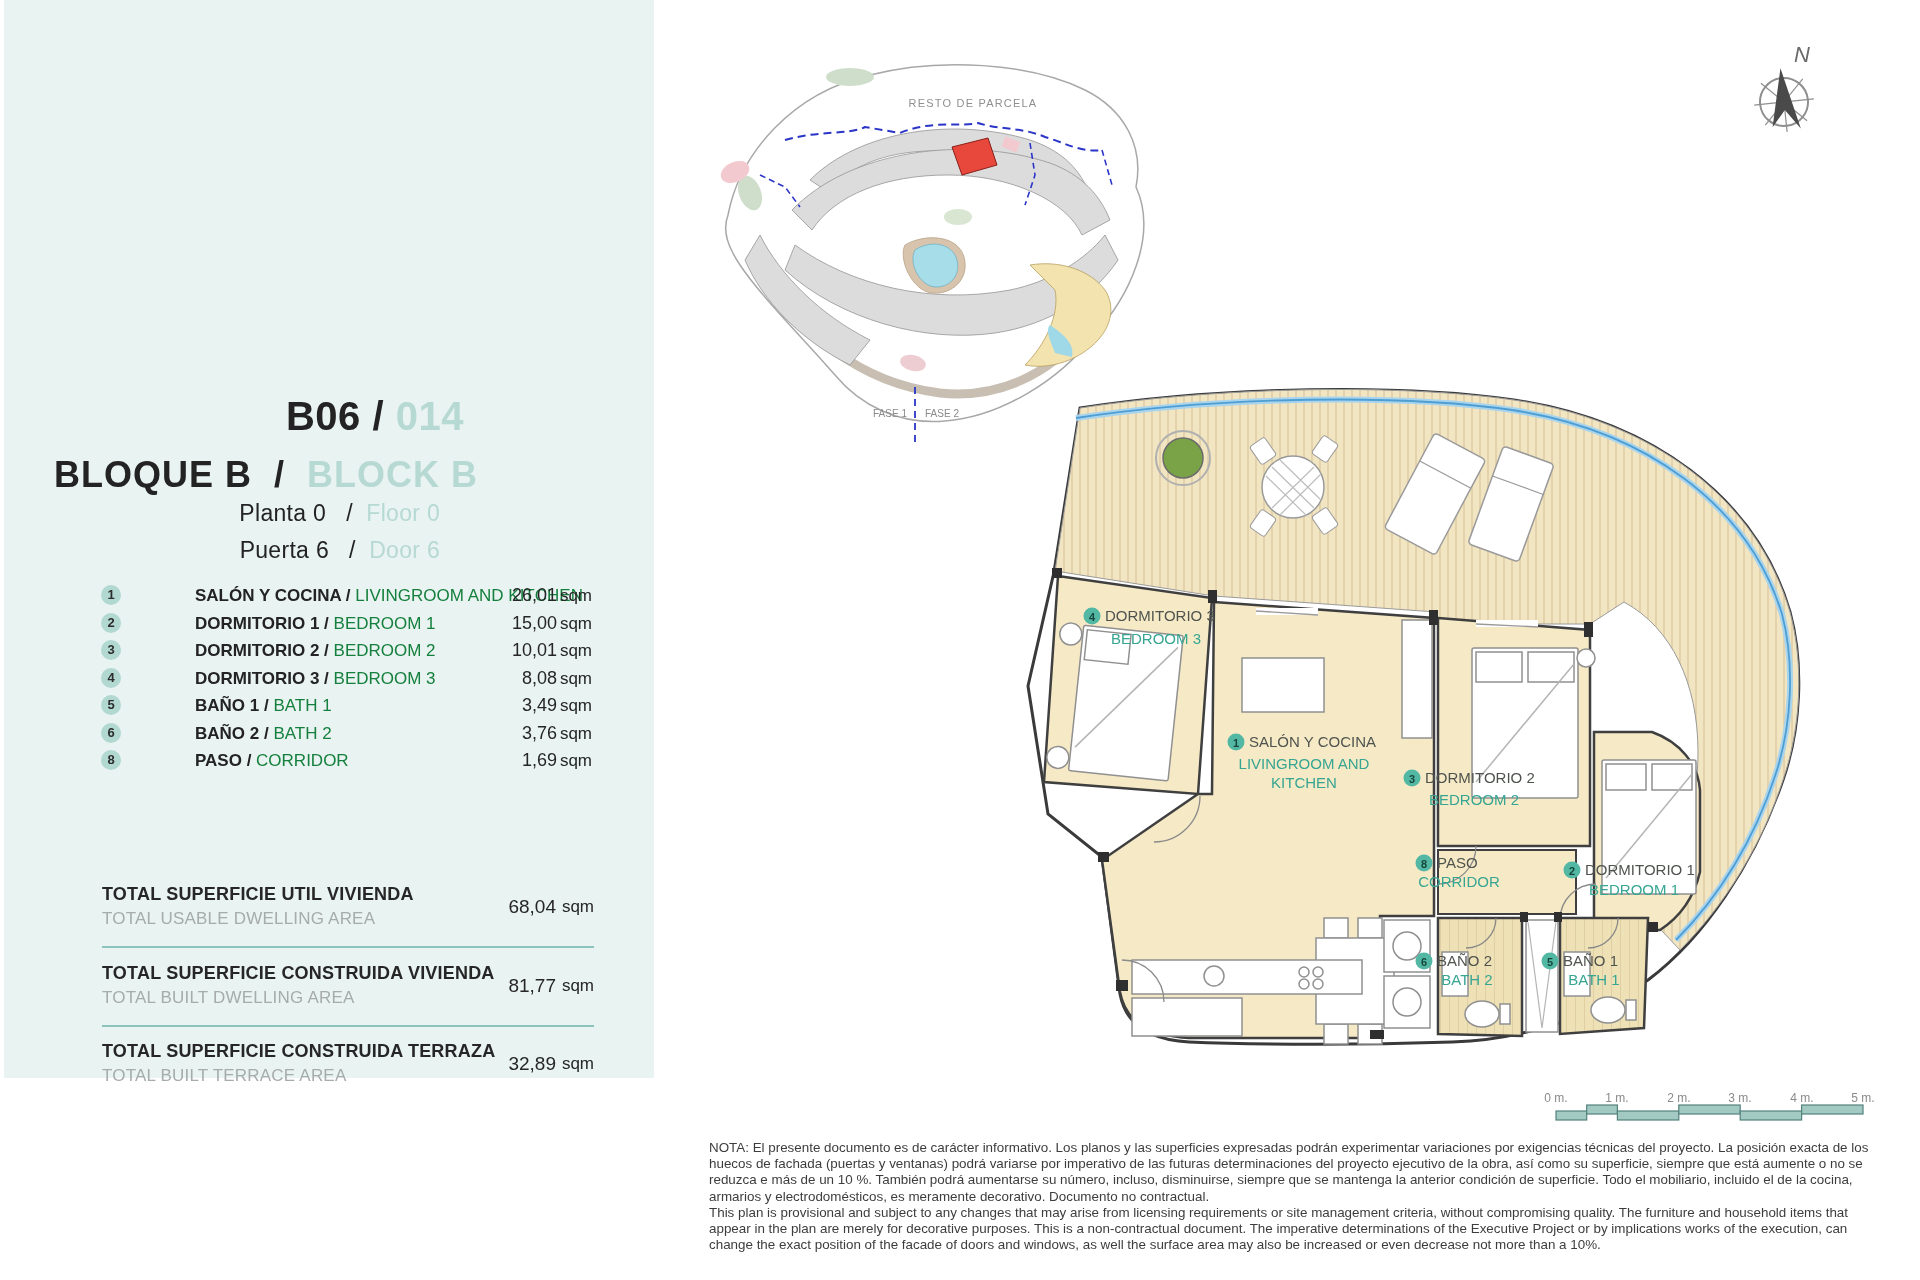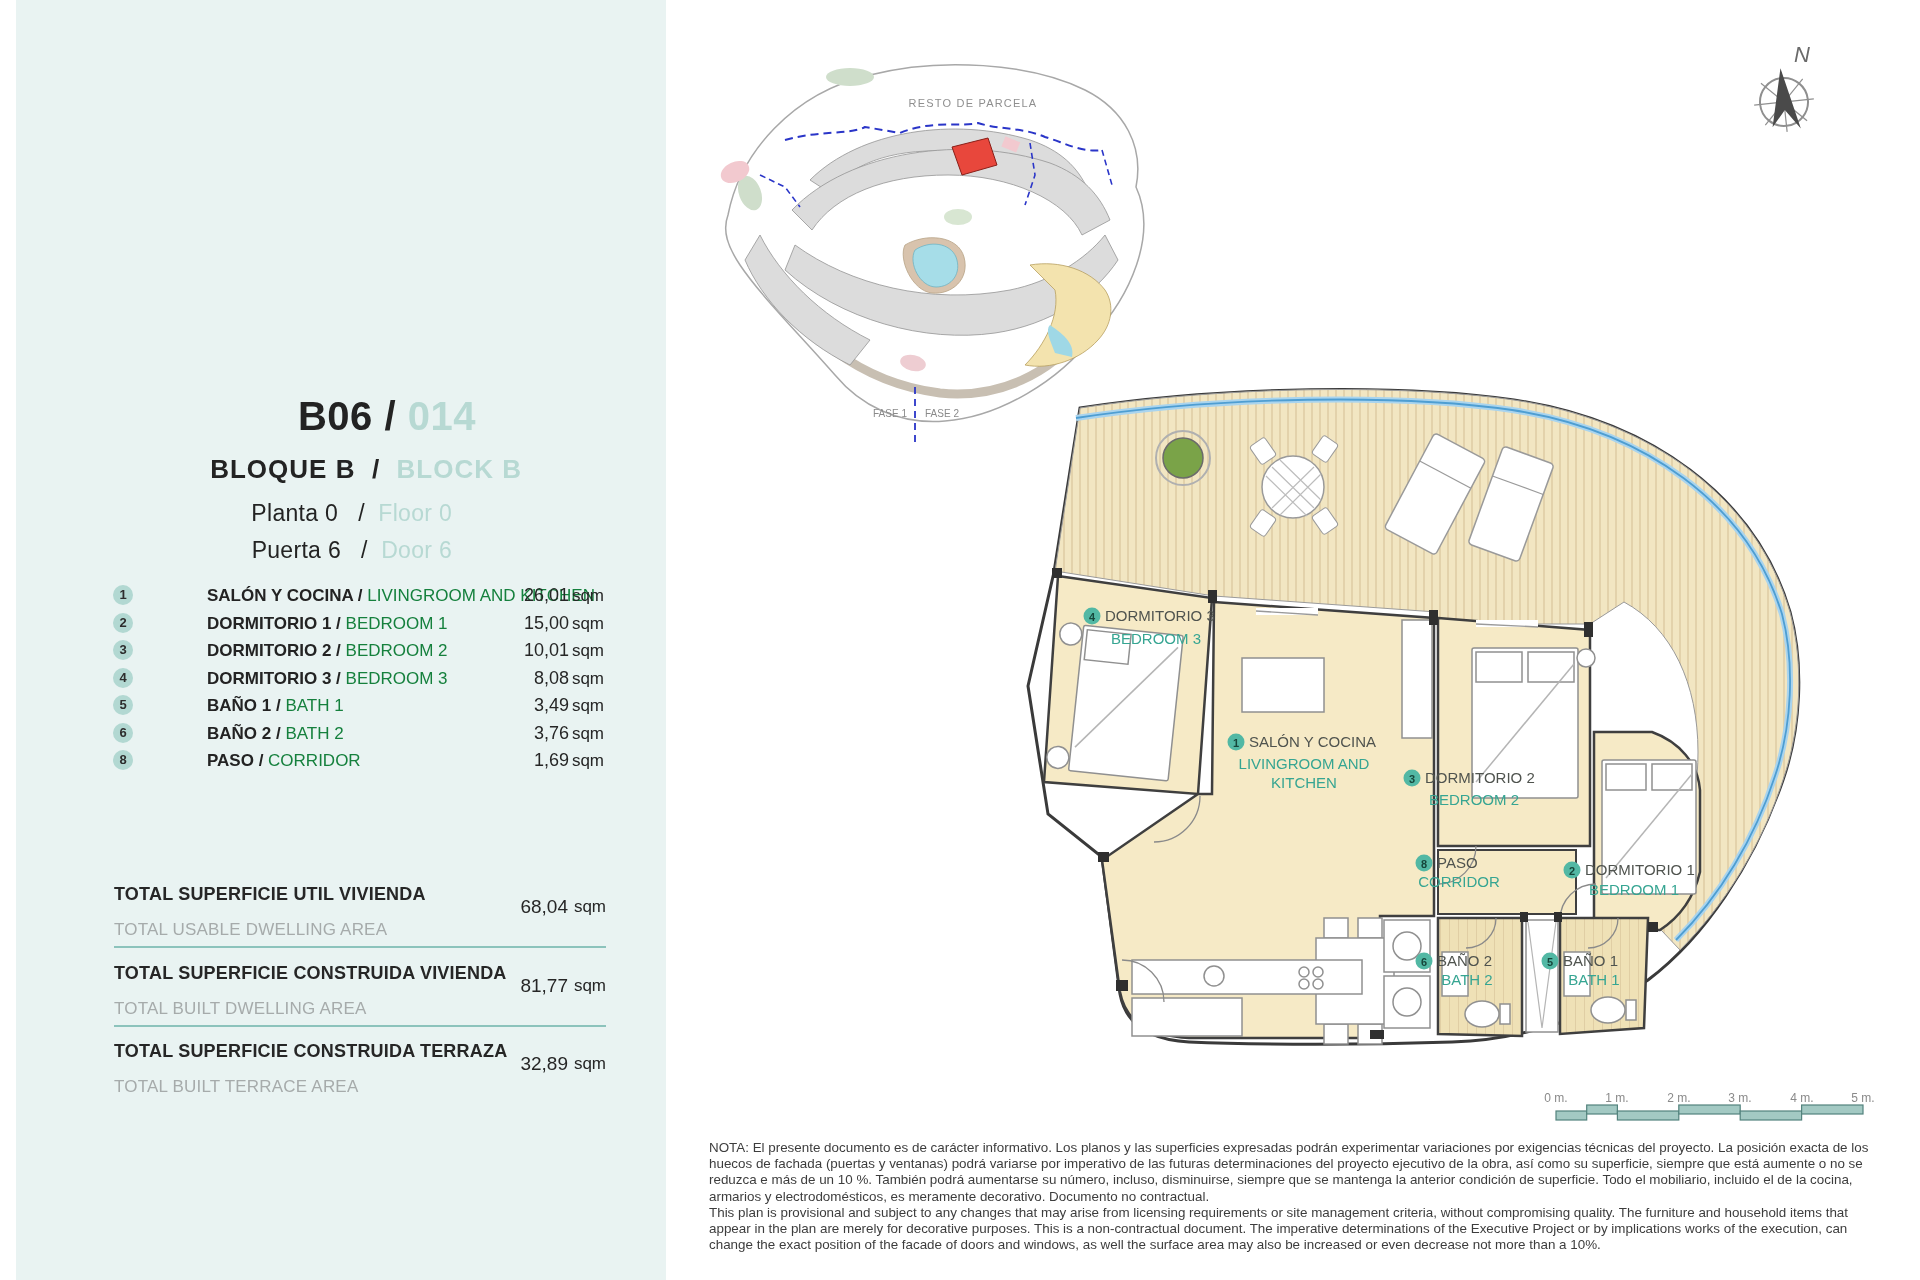--- a/index.html
+++ b/index.html
@@ -1,45 +1,45 @@
 <!DOCTYPE html>
 <html><head>
 <meta charset="utf-8">
 <style>
   html,body{margin:0;padding:0;}
   body{
     width:1920px;height:1280px;background:#ffffff;position:relative;overflow:hidden;
     font-family:"Liberation Sans", sans-serif;color:#262626;
   }
   
-  .sidebar{position:absolute;left:16px;top:0;width:650px;height:1280px;background:#e9f3f2;}
+  .sidebar{position:absolute;left:4px;top:0;width:650px;height:1078px;background:#e9f3f2;}
   .hdr-line{position:absolute;left:0;text-align:right;white-space:nowrap;}
   .hdr-unit{top:394px;width:460px;font-size:40px;font-weight:bold;letter-spacing:.5px;}
-  .hdr-block{top:454px;width:474px;font-size:26px;font-weight:bold;letter-spacing:1px;padding-left:32px;}
+  .hdr-block{top:454px;width:474px;font-size:36px;font-weight:bold;letter-spacing:1px;}
   .hdr-sub{width:436px;font-size:23px;letter-spacing:.3px;}
   .hdr-floor{top:500px;}
   .hdr-door{top:537px;}
   .teal{color:#b7d9d3;}
   .dark{color:#232323;}
   .grey{color:#15803d;}
   
   .room-row{position:absolute;left:97px;width:493px;height:22px;}
   .badge{
     position:absolute;left:0;top:0;width:20px;height:20px;border-radius:50%;
     background:#b2d8d2;color:#2d2d2d;font-size:13px;font-weight:bold;
     text-align:center;line-height:20px;
   }
   .room-name{position:absolute;left:55px;top:1px;font-size:17px;white-space:nowrap;}
   .room-name b{color:#232323;margin-left:39px;}
   .room-val{position:absolute;right:37px;top:0;font-size:18px;text-align:center;}
   .room-unit{position:absolute;right:2px;top:1px;font-size:17px;}
   
   .total-block{position:absolute;left:98px;width:492px;}
   .total-es{font-size:18px;font-weight:bold;letter-spacing:.2px;}
-  .total-en{font-size:17px;color:#a6abab;margin-top:15px;letter-spacing:.2px;}
+  .total-en{font-size:17px;color:#a6abab;margin-top:4px;letter-spacing:.2px;}
   .total-val{position:absolute;right:38px;top:12px;font-size:19px;}
   .total-unit{position:absolute;right:0;top:13px;font-size:17px;}
   .divider{position:absolute;left:98px;width:492px;height:2px;background:#8cc3bc;}
   
   .siteplan{position:absolute;left:700px;top:35px;}
   .compass{position:absolute;left:1748px;top:40px;}
   .floorplan{position:absolute;left:1004px;top:312px;}
   .scalebar{position:absolute;left:1522px;top:1086px;}
   .note{position:absolute;left:709px;top:1140px;width:1150px;font-size:13.4px;
         line-height:16.2px;color:#3d3d3d;letter-spacing:0;}

